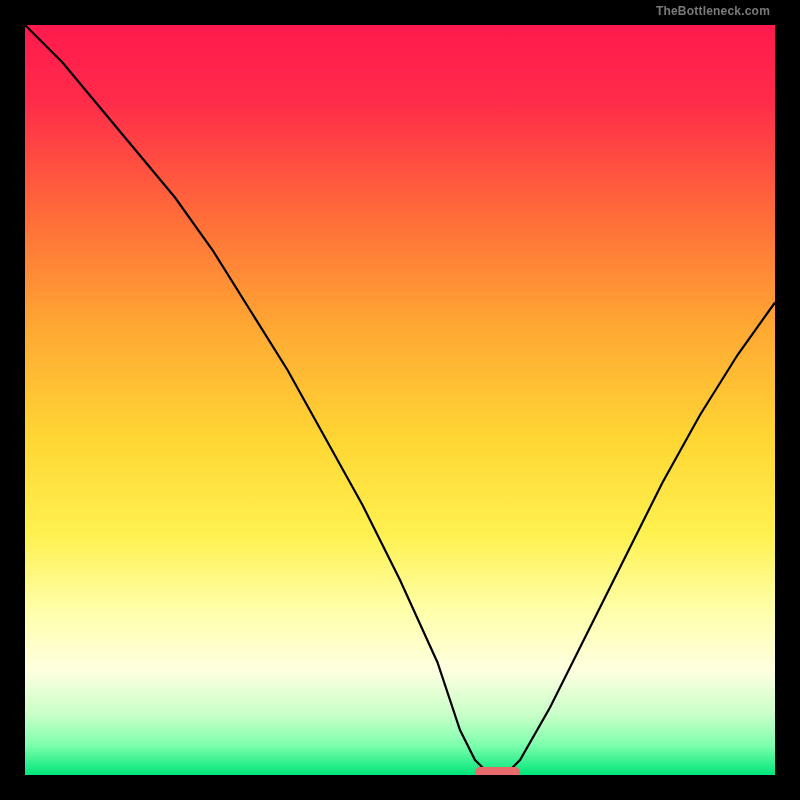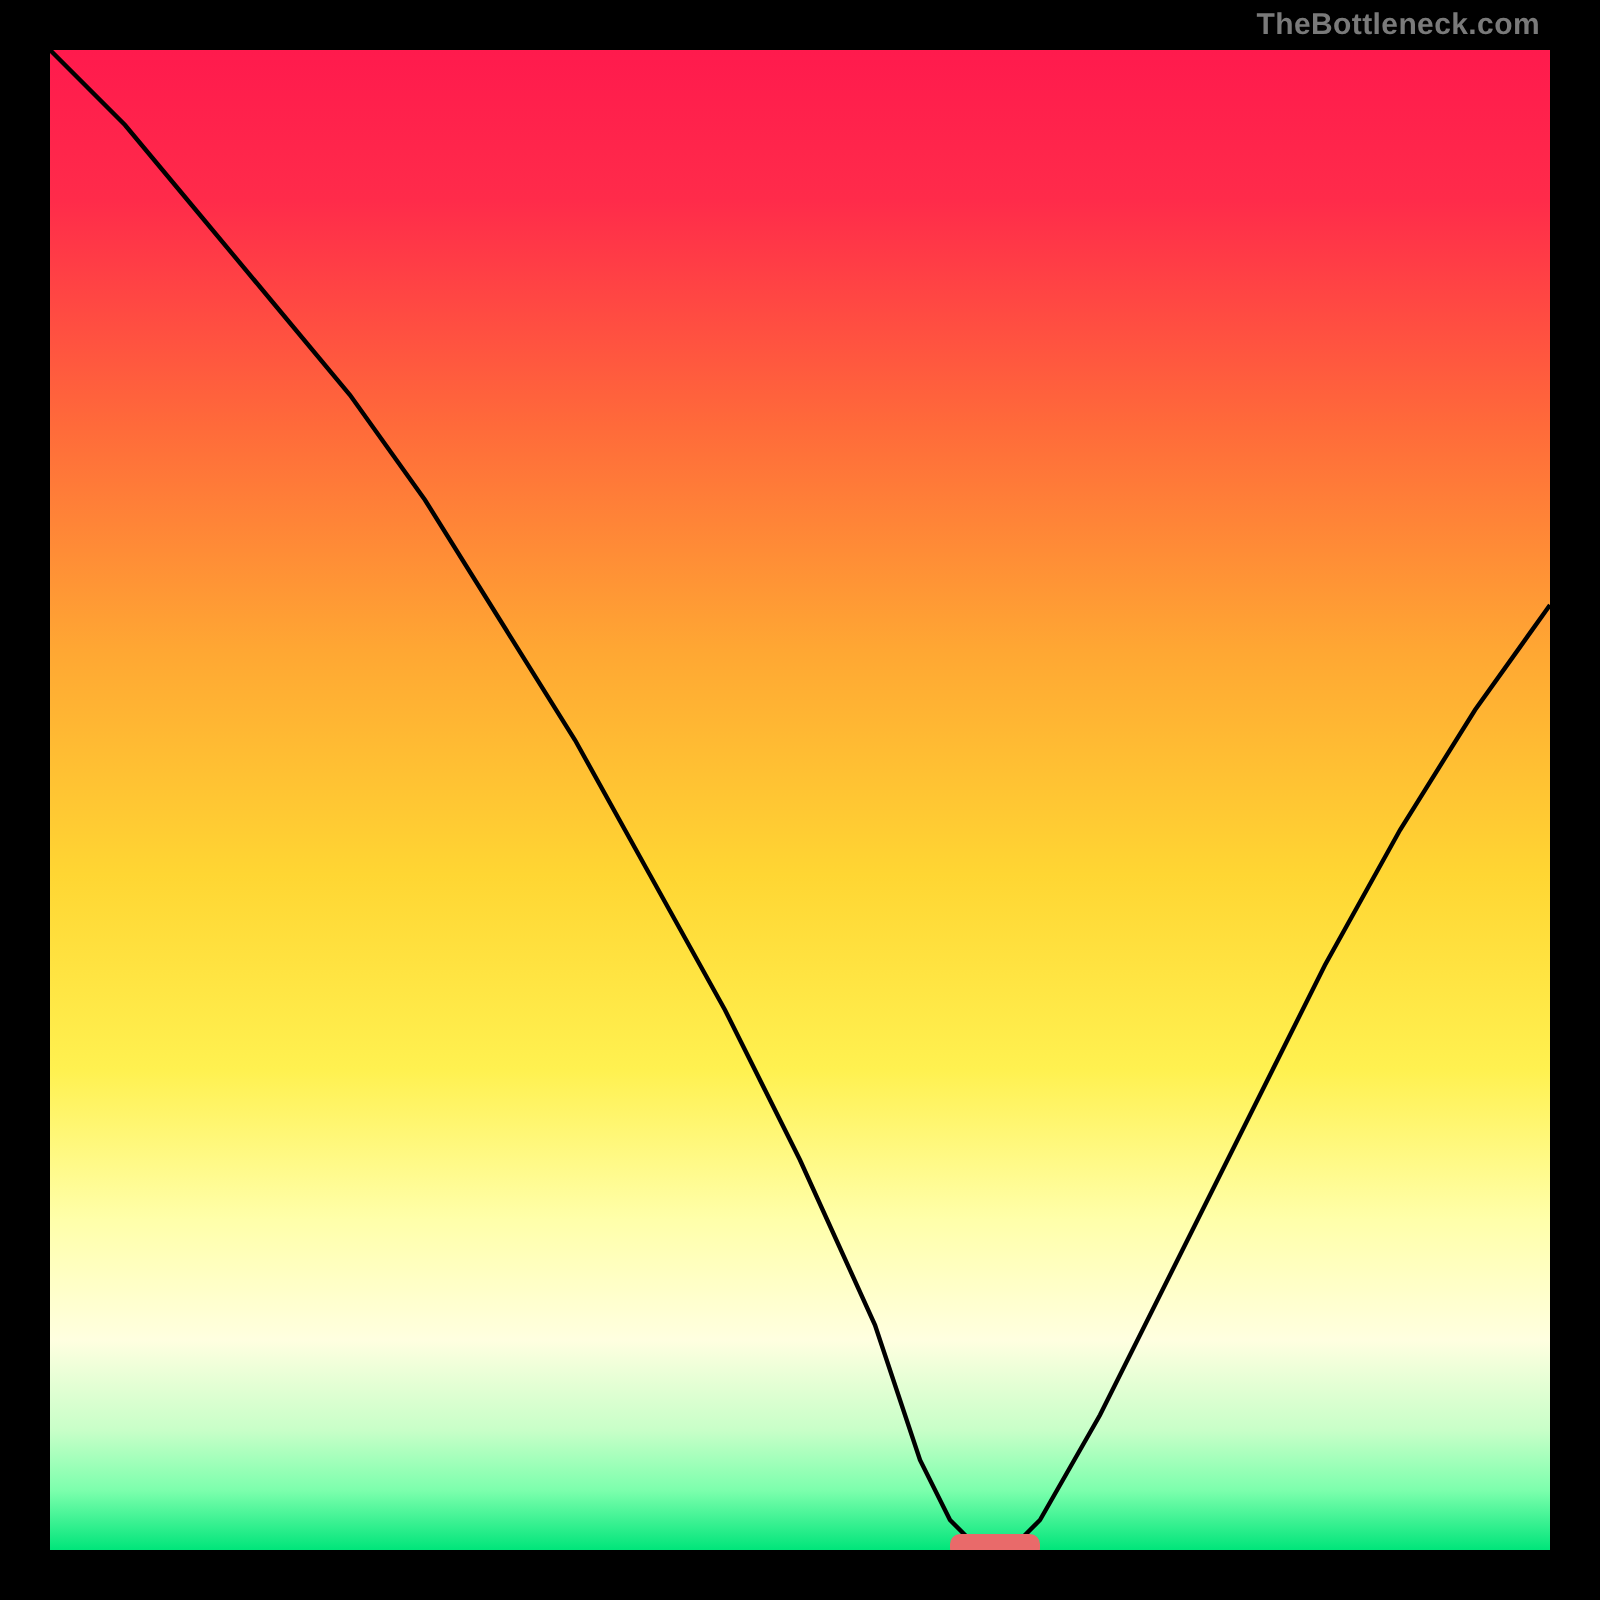--- a/index.html
+++ b/index.html
@@ -24,21 +24,21 @@
     left: 0;
     top: 0;
     width: 750px;
     height: 750px;
   }
   .watermark {
     position: absolute;
     right: 30px;
     top: 4px;
     font-family: Arial, sans-serif;
-    font-size: 15px;
+    font-size: 12px;
     font-weight: 600;
     color: #7a7a7a;
     letter-spacing: 0.2px;
   }
 </style>
 </head>
 <body>
 
 <div class="frame">
   <svg class="plot-area" viewBox="0 0 750 750">

